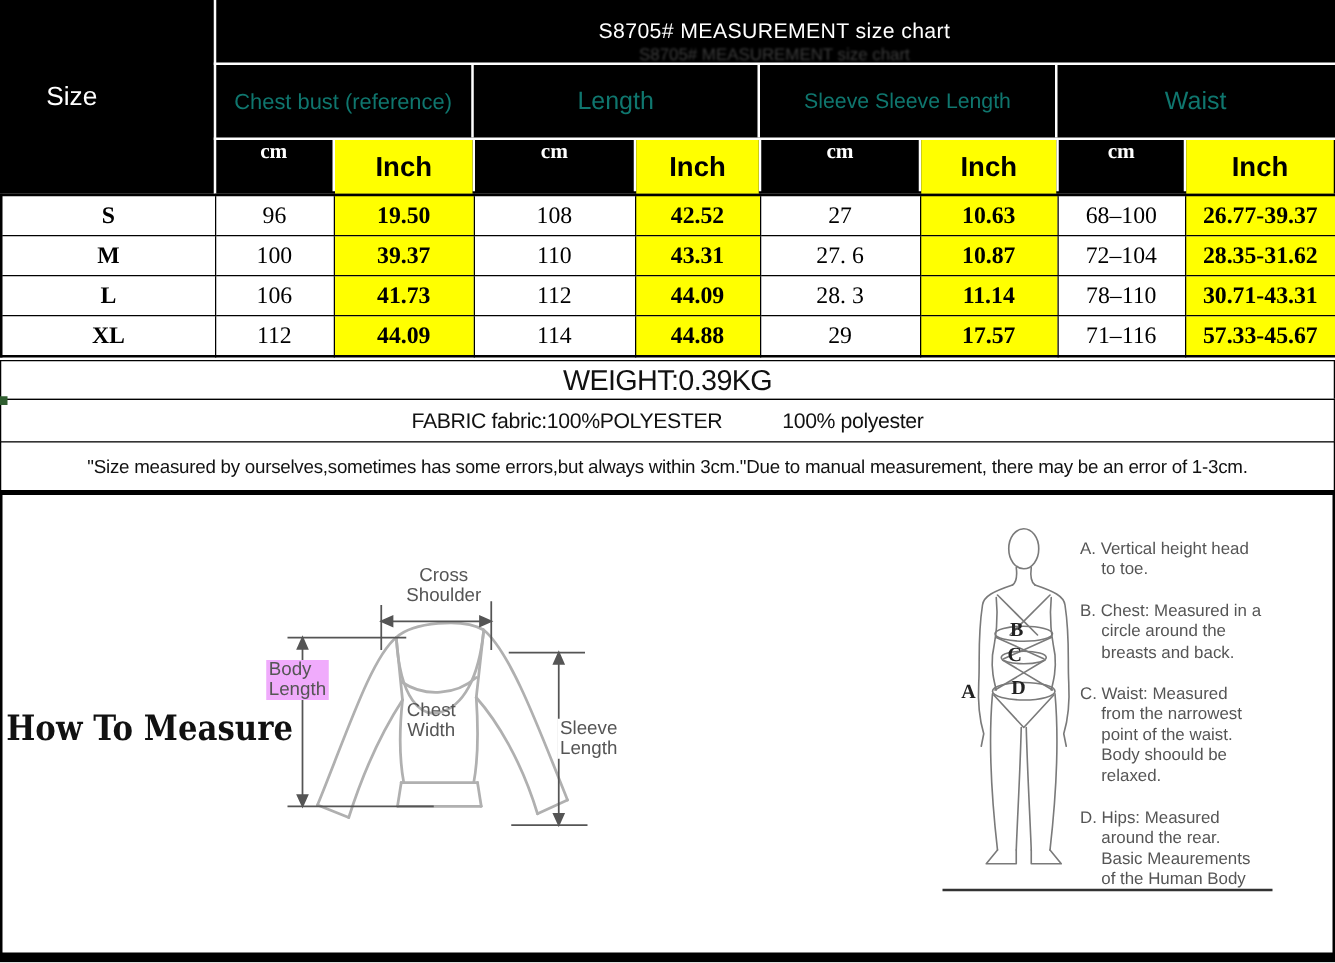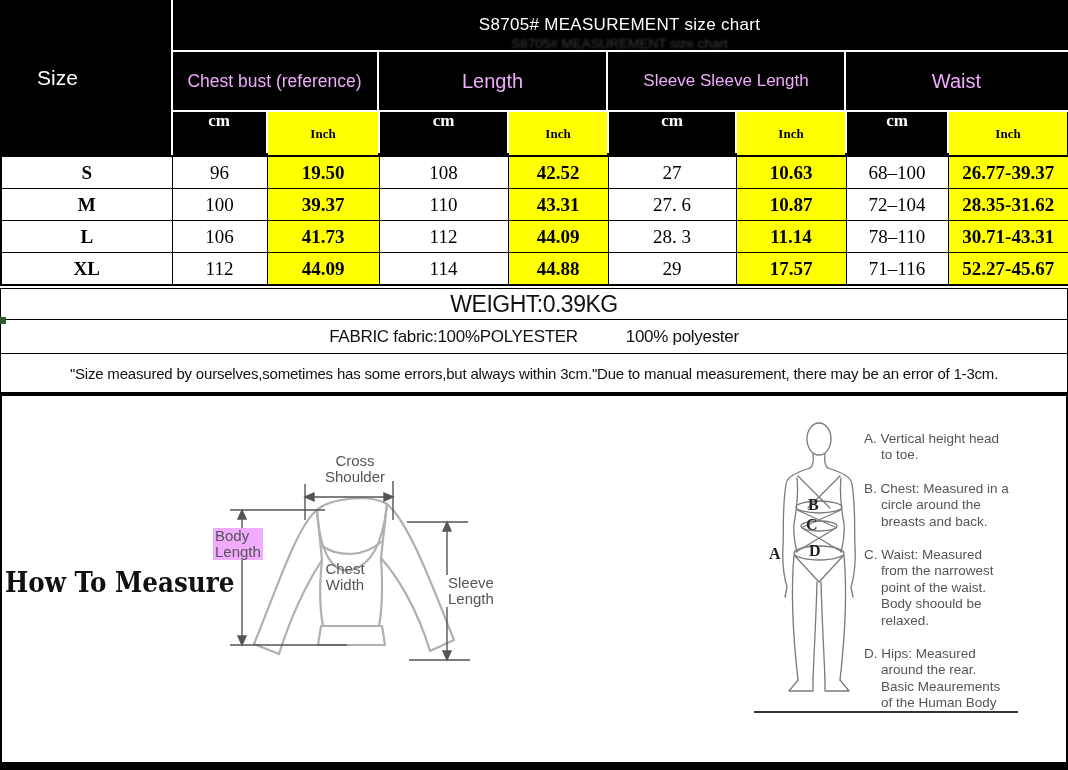--- a/index.html
+++ b/index.html
@@ -10,25 +10,25 @@
 
   
   #header-block{left:0;top:0;width:1068px;height:155px;background:#000;}
   .wline{background:#fff;position:absolute;}
   #size-label{left:0;top:0;width:171px;height:155px;color:#fff;font-size:21px;
               display:flex;align-items:center;padding-left:37px;box-sizing:border-box;}
   #title-bar{left:171px;top:0;width:897px;height:50px;color:#fff;}
   #title-text{font-size:17px;letter-spacing:.3px;}
   #title-ghost{position:absolute;bottom:-1px;left:0;width:100%;text-align:center;
                color:#3c3c3c;font-size:13.5px;filter:blur(.8px);}
-  .group-label{color:#f0abfc;top:52px;height:58px;}
+  .group-label{color:#0f766e;top:52px;height:58px;}
   .unit-cm{color:#fff;top:100px;height:41px;font-family:Liberation Serif, serif;
            font-weight:bold;font-size:17px;}
   .unit-inch{background:#ffff00;color:#000;top:112px;height:43px;
-             font-family:Liberation Serif, serif;font-weight:bold;font-size:13px;}
+             font-family:Liberation Sans, sans-serif;font-weight:bold;font-size:22px;}
 
   
   #sizes{position:absolute;left:0;top:155px;width:1068px;border-collapse:collapse;
          table-layout:fixed;text-align:center;font-family:"Liberation Serif",serif;
          font-size:19px;color:#000;border:2px solid #000;}
   #sizes td{border:1.5px solid #000;height:31px;padding:0;overflow:hidden;}
   #sizes td.inch{background:#ffff00;font-weight:bold;}
   #sizes td.sz{font-weight:bold;}
 
   
@@ -142,21 +142,21 @@
       </tr>
       <tr>
         <td class="sz">XL</td>
         <td>112</td>
         <td class="inch">44.09</td>
         <td>114</td>
         <td class="inch">44.88</td>
         <td>29</td>
         <td class="inch">17.57</td>
         <td>71–116</td>
-        <td class="inch">52.27-45.67</td>
+        <td class="inch">57.33-45.67</td>
       </tr>
     </tbody>
   </table>
 
   <div id="weight-row" class="abs flexc info-row">
     <span>WEIGHT:0.39KG</span>
   </div>
   <div id="fabric-row" class="abs flexc info-row">
     <span>FABRIC fabric:100%POLYESTER</span>
     <span>100% polyester</span>

